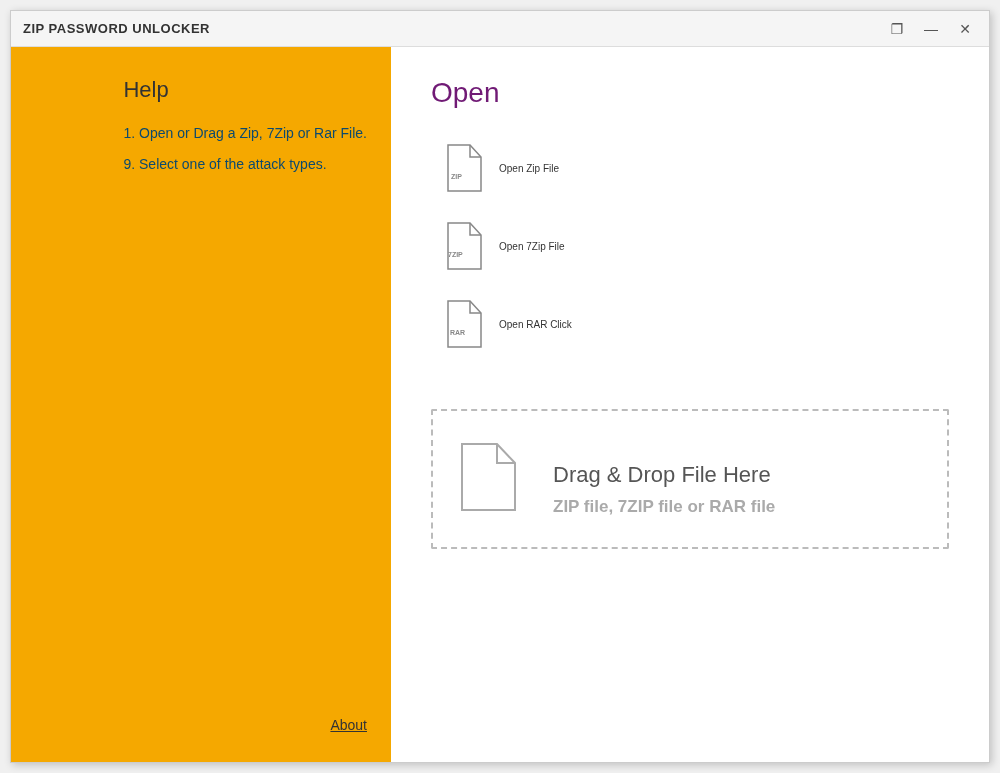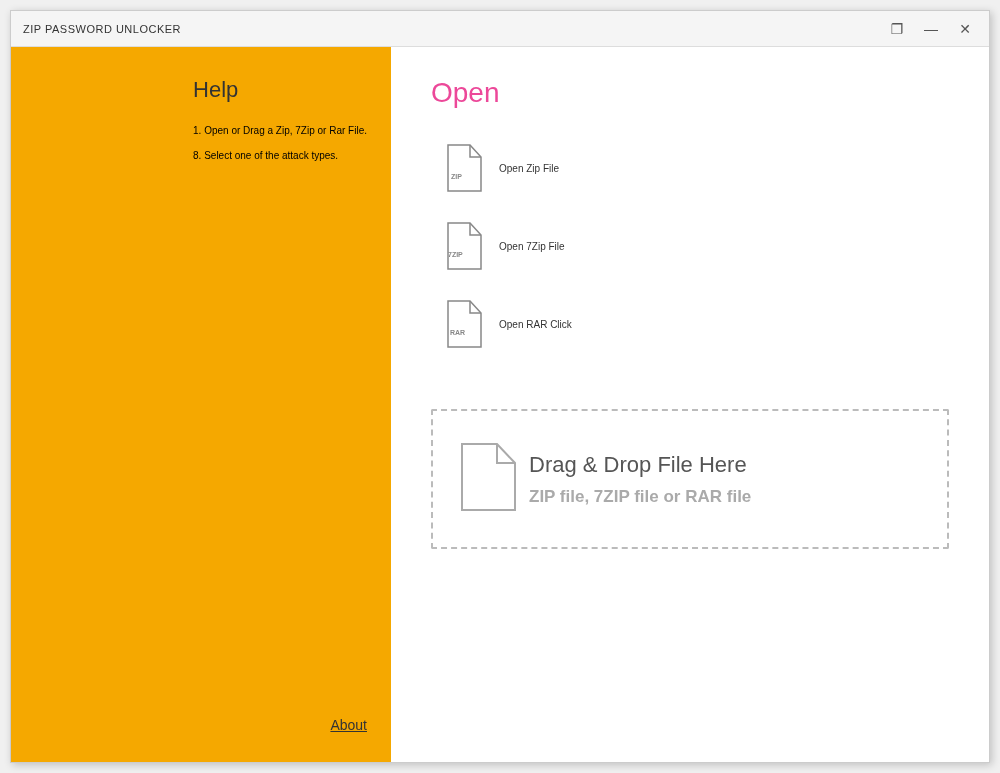--- a/index.html
+++ b/index.html
@@ -34,22 +34,22 @@
       border-bottom: 1px solid #ddd;
       display: flex;
       align-items: center;
       justify-content: space-between;
       padding: 0 12px;
       height: 36px;
       flex-shrink: 0;
     }
 
     .title-bar-title {
-      font-size: 11px;
-      font-weight: 400;
+      font-size: 13px;
+      font-weight: 700;
       color: #333;
       letter-spacing: 0.5px;
     }
 
     .title-bar-controls {
       display: flex;
       align-items: center;
       gap: 10px;
     }
 
@@ -92,22 +92,22 @@
       color: #333;
       margin-bottom: 20px;
     }
 
     .sidebar-help-list {
       list-style: none;
       padding: 0;
     }
 
     .sidebar-help-list li {
-      font-size: 10px;
-      color: #000000;
+      font-size: 14px;
+      color: #0c4a6e;
       margin-bottom: 10px;
       line-height: 1.5;
     }
 
     .sidebar-bottom {
       padding-bottom: 4px;
     }
 
     .about-link {
       color: #333;
@@ -126,21 +126,21 @@
       flex-direction: column;
       gap: 20px;
       overflow-y: auto;
     }
 
     .open-section {}
 
     .open-title {
       font-size: 28px;
       font-weight: 300;
-      color: #ec4899;
+      color: #701a75;
       margin-bottom: 24px;
     }
 
     .file-buttons {
       display: flex;
       flex-direction: column;
       gap: 8px;
     }
 
     .file-btn {
@@ -172,22 +172,22 @@
       font-weight: 500;
       color: #333;
     }
 
     .drop-zone {
       border: 2px dashed #bbb;
       border-radius: 2px;
       margin-top: 30px;
       padding: 30px 24px;
       display: flex;
-      align-items: center;
-      gap: 12px;
+      align-items: flex-end;
+      gap: 36px;
       cursor: pointer;
     }
 
     .drop-icon {
       flex-shrink: 0;
     }
 
     .drop-icon svg {
       width: 60px;
       height: 72px;
@@ -222,21 +222,21 @@
     </div>
   </div>
 
   <div class="content-area">
 
     <div class="sidebar">
       <div class="sidebar-top">
         <div class="sidebar-help-title">Help</div>
         <ul class="sidebar-help-list">
           <li>1. Open or Drag a Zip, 7Zip or Rar File.</li>
-          <li>8. Select one of the attack types.</li>
+          <li>9. Select one of the attack types.</li>
         </ul>
       </div>
       <div class="sidebar-bottom">
         <button class="about-link">About</button>
       </div>
     </div>
 
     <div class="main-content">
       <div class="open-section">
         <div class="open-title">Open</div>

